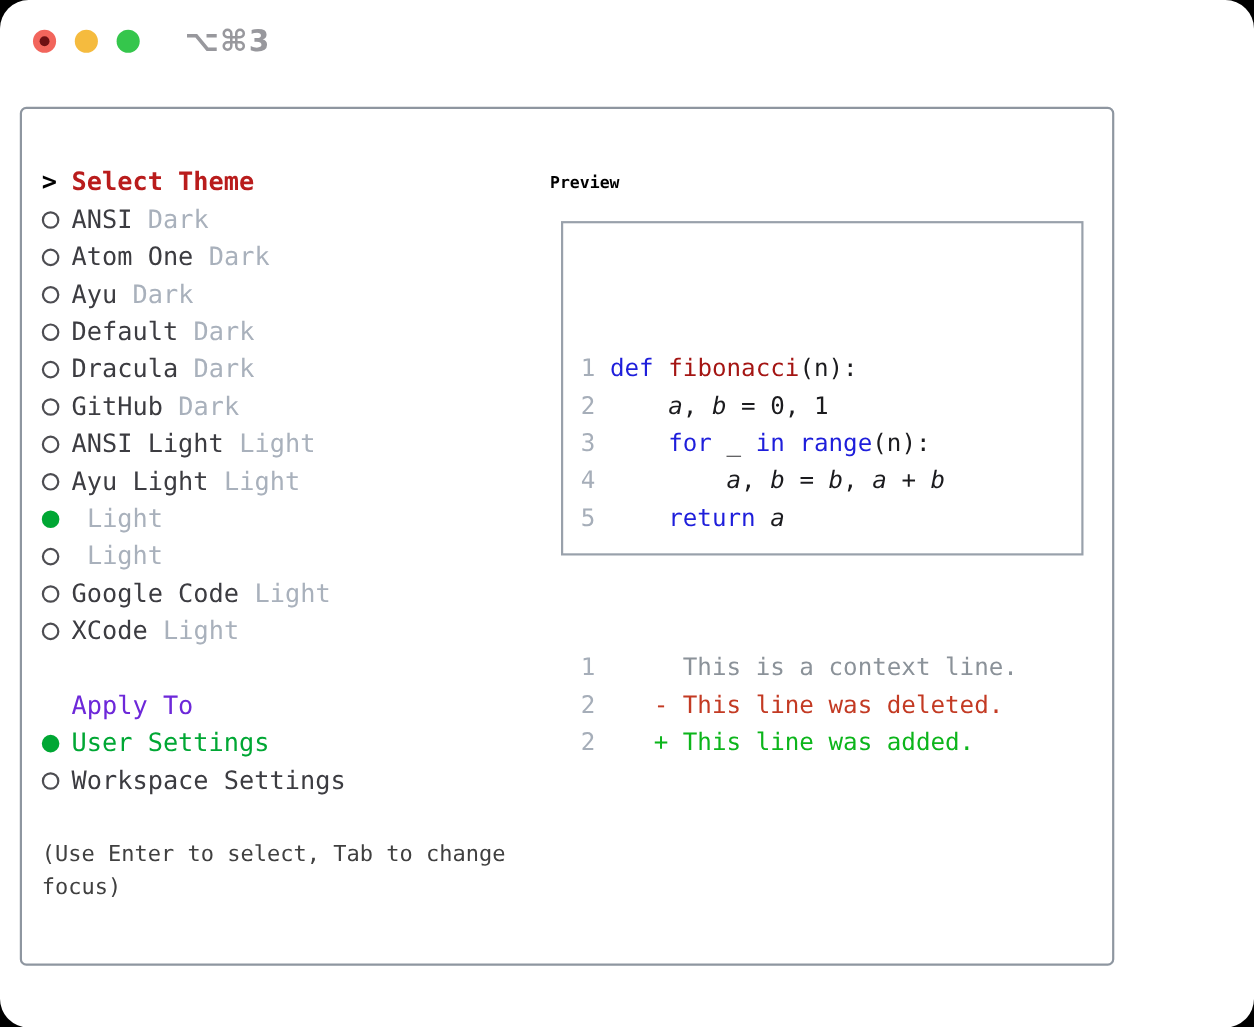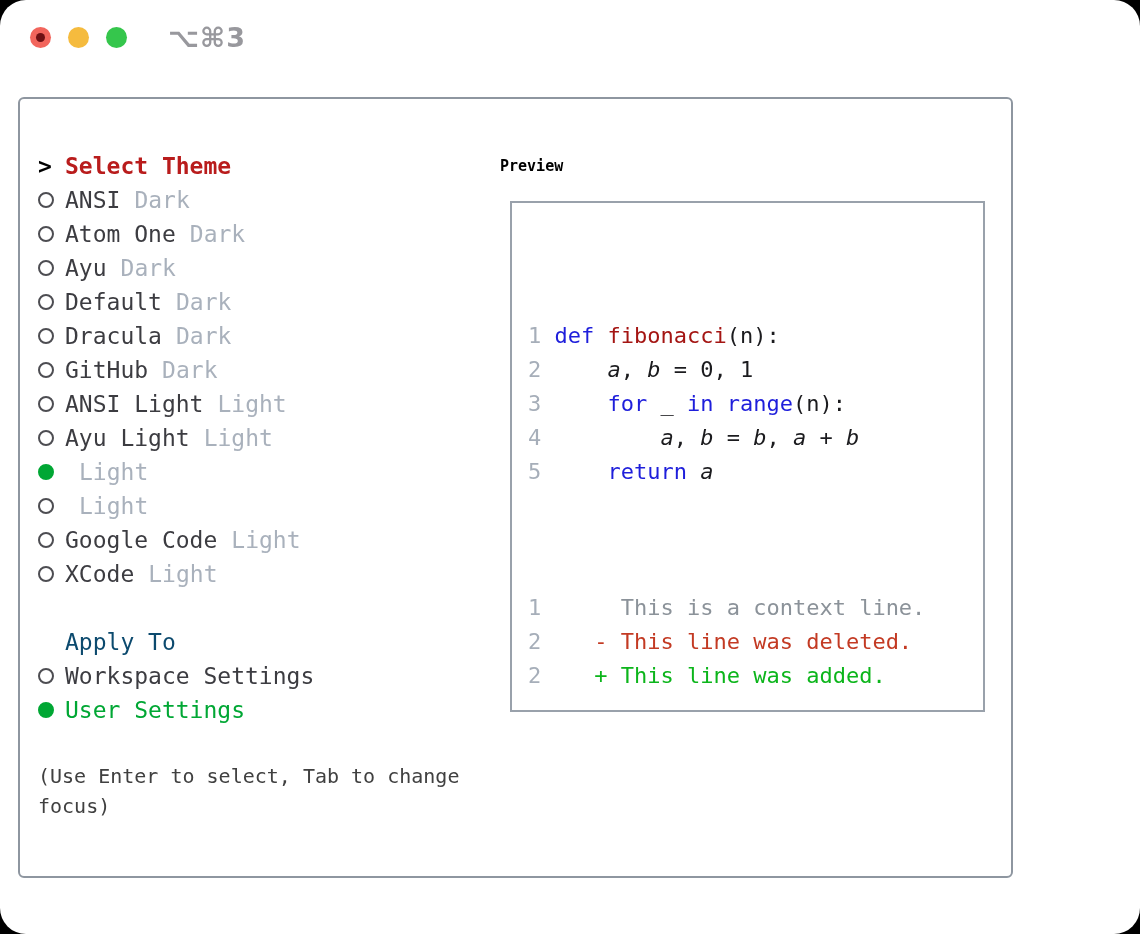--- a/index.html
+++ b/index.html
@@ -31,27 +31,27 @@
   .bullet{width:27px;flex:0 0 27px;display:flex;align-items:center;}
   .chev{color:#000;font-weight:bold;}
   .radio{width:12px;height:12px;border:2px solid #4d4d52;border-radius:50%;
          box-sizing:content-box;display:inline-block;}
   .radio.sel{background:#00a734;border-color:#00a734;}
   .hdr{color:#b91c1c;font-weight:bold;}
   .name{color:#3c3c41;text-align:center;}
   .name.sel{color:#00a734;}
   .variant{color:#a9b1bc;margin-left:14px;}
   .apply-hdr{margin-top:34px;}
-  .apply-hdr .hdr{font-weight:normal;color:#0c4a6e;}
+  .apply-hdr .hdr{font-weight:normal;color:#6d28d9;}
   .hint{margin-top:34px;width:448px;color:#404040;line-height:30px;font-size:20px;}
 
   
   .preview-title{position:absolute;left:480px;top:50px;height:34px;line-height:34px;
                  font-size:15px;font-weight:bold;color:#000;}
-  .preview-box{position:absolute;left:490px;top:102px;width:475px;height:511px;
+  .preview-box{position:absolute;left:490px;top:102px;width:475px;height:304px;
                border:2px solid #99a1ab;box-sizing:border-box;background:#fff;}
   .codewrap{position:absolute;left:16px;top:48px;font-size:22px;line-height:34px;
             white-space:pre;}
   .code-line,.diff-line{height:34px;}
   .diff-block{margin-top:34px;}
   .lnum{color:#a6aeb9;}
   .tok-plain{color:#1b1b1e;}
   .tok-keyword{color:#1e1edb;}
   .tok-builtin{color:#1e1edb;}
   .tok-function{color:#a41513;}
@@ -96,22 +96,22 @@
           <div class="list-line theme-option"><span class="bullet"><span class="radio"></span></span><span class="name">Google Code</span><span class="variant">Light</span></div>
           <div class="list-line theme-option"><span class="bullet"><span class="radio"></span></span><span class="name">XCode</span><span class="variant">Light</span></div>
         </div>
 
       <div class="list-line apply-hdr">
         <span class="bullet"></span>
         <span class="hdr">Apply To</span>
       </div>
 
       <div>
+          <div class="list-line apply-option"><span class="bullet"><span class="radio sel"></span></span><span class="name sel">User Settings</span></div>
           <div class="list-line apply-option"><span class="bullet"><span class="radio"></span></span><span class="name">Workspace Settings</span></div>
-          <div class="list-line apply-option"><span class="bullet"><span class="radio sel"></span></span><span class="name sel">User Settings</span></div>
         </div>
 
       <div class="hint">(Use Enter to select, Tab to change focus)</div>
     </div>
 
     <div class="preview-title">Preview</div>
 
     <div class="preview-box">
       <div class="codewrap">
         <div><div class="code-line"><span class="lnum">1</span><span class="tok-plain"> </span><span class="tok-keyword">def</span><span class="tok-plain"> </span><span class="tok-function">fibonacci</span><span class="tok-plain">(n):</span></div><div class="code-line"><span class="lnum">2</span><span class="tok-plain"> </span><span class="tok-plain">    </span><span class="tok-variable">a</span><span class="tok-plain">, </span><span class="tok-variable">b</span><span class="tok-plain"> = 0, 1</span></div><div class="code-line"><span class="lnum">3</span><span class="tok-plain"> </span><span class="tok-plain">    </span><span class="tok-keyword">for</span><span class="tok-plain"> _ </span><span class="tok-keyword">in</span><span class="tok-plain"> </span><span class="tok-builtin">range</span><span class="tok-plain">(n):</span></div><div class="code-line"><span class="lnum">4</span><span class="tok-plain"> </span><span class="tok-plain">        </span><span class="tok-variable">a</span><span class="tok-plain">, </span><span class="tok-variable">b</span><span class="tok-plain"> = </span><span class="tok-variable">b</span><span class="tok-plain">, </span><span class="tok-variable">a</span><span class="tok-plain"> + </span><span class="tok-variable">b</span></div><div class="code-line"><span class="lnum">5</span><span class="tok-plain"> </span><span class="tok-plain">    </span><span class="tok-keyword">return</span><span class="tok-plain"> </span><span class="tok-variable">a</span></div></div>

